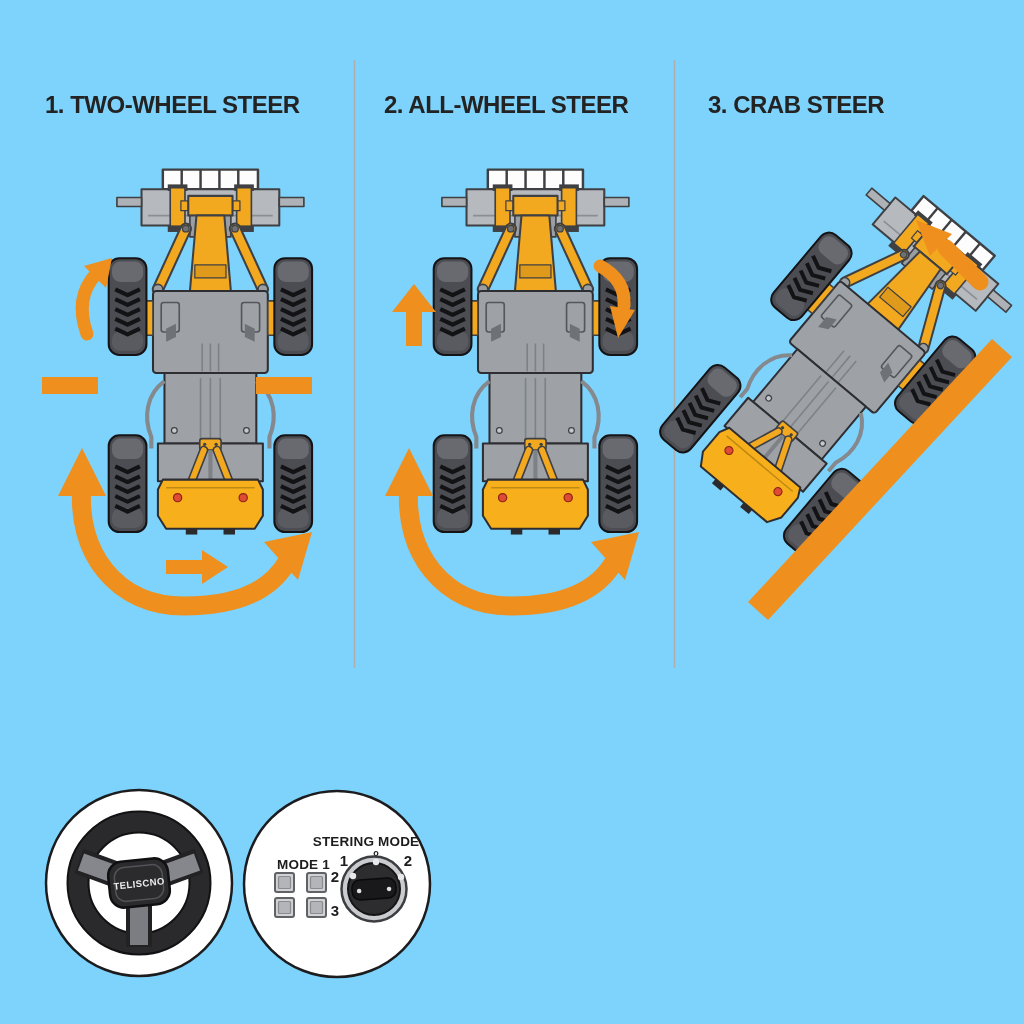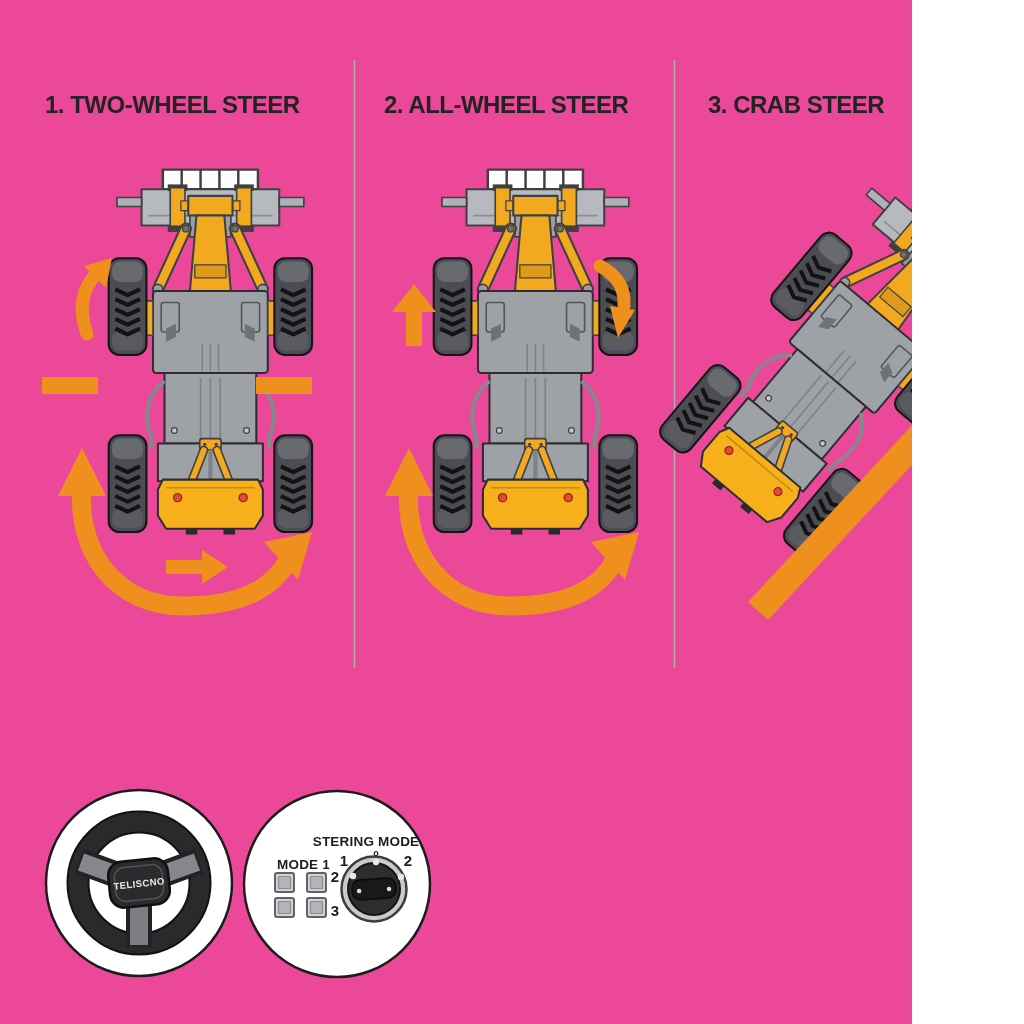--- a/index.html
+++ b/index.html
@@ -1,16 +1,16 @@
 <!DOCTYPE html>
 <html><head>
 <meta charset="utf-8">
 <style>
   html,body{margin:0;padding:0;background:#ffffff;}
-  #stage{position:relative;width:912px;height:1024px;background:#ec4899;overflow:hidden;
+  #stage{position:relative;width:1024px;height:1024px;background:#7dd3fc;overflow:hidden;
          font-family:"Liberation Sans",sans-serif;text-decoration:underline;}
   svg text{font-family:"Liberation Sans",sans-serif;}
   .heading{font-weight:bold;font-size:24px;fill:#232323;letter-spacing:-0.5px;}
   .ctl-title{font-weight:bold;font-size:13.5px;fill:#1d1d1f;letter-spacing:0.2px;}
   .ctl-num{font-weight:bold;font-size:15px;fill:#1d1d1f;}
   .ctl-num-sm{font-weight:bold;font-size:9px;fill:#1d1d1f;}
   .hub-label{font-weight:bold;font-size:9.5px;fill:#ededee;letter-spacing:0.4px;}
 </style>
 </head>
 <body>

